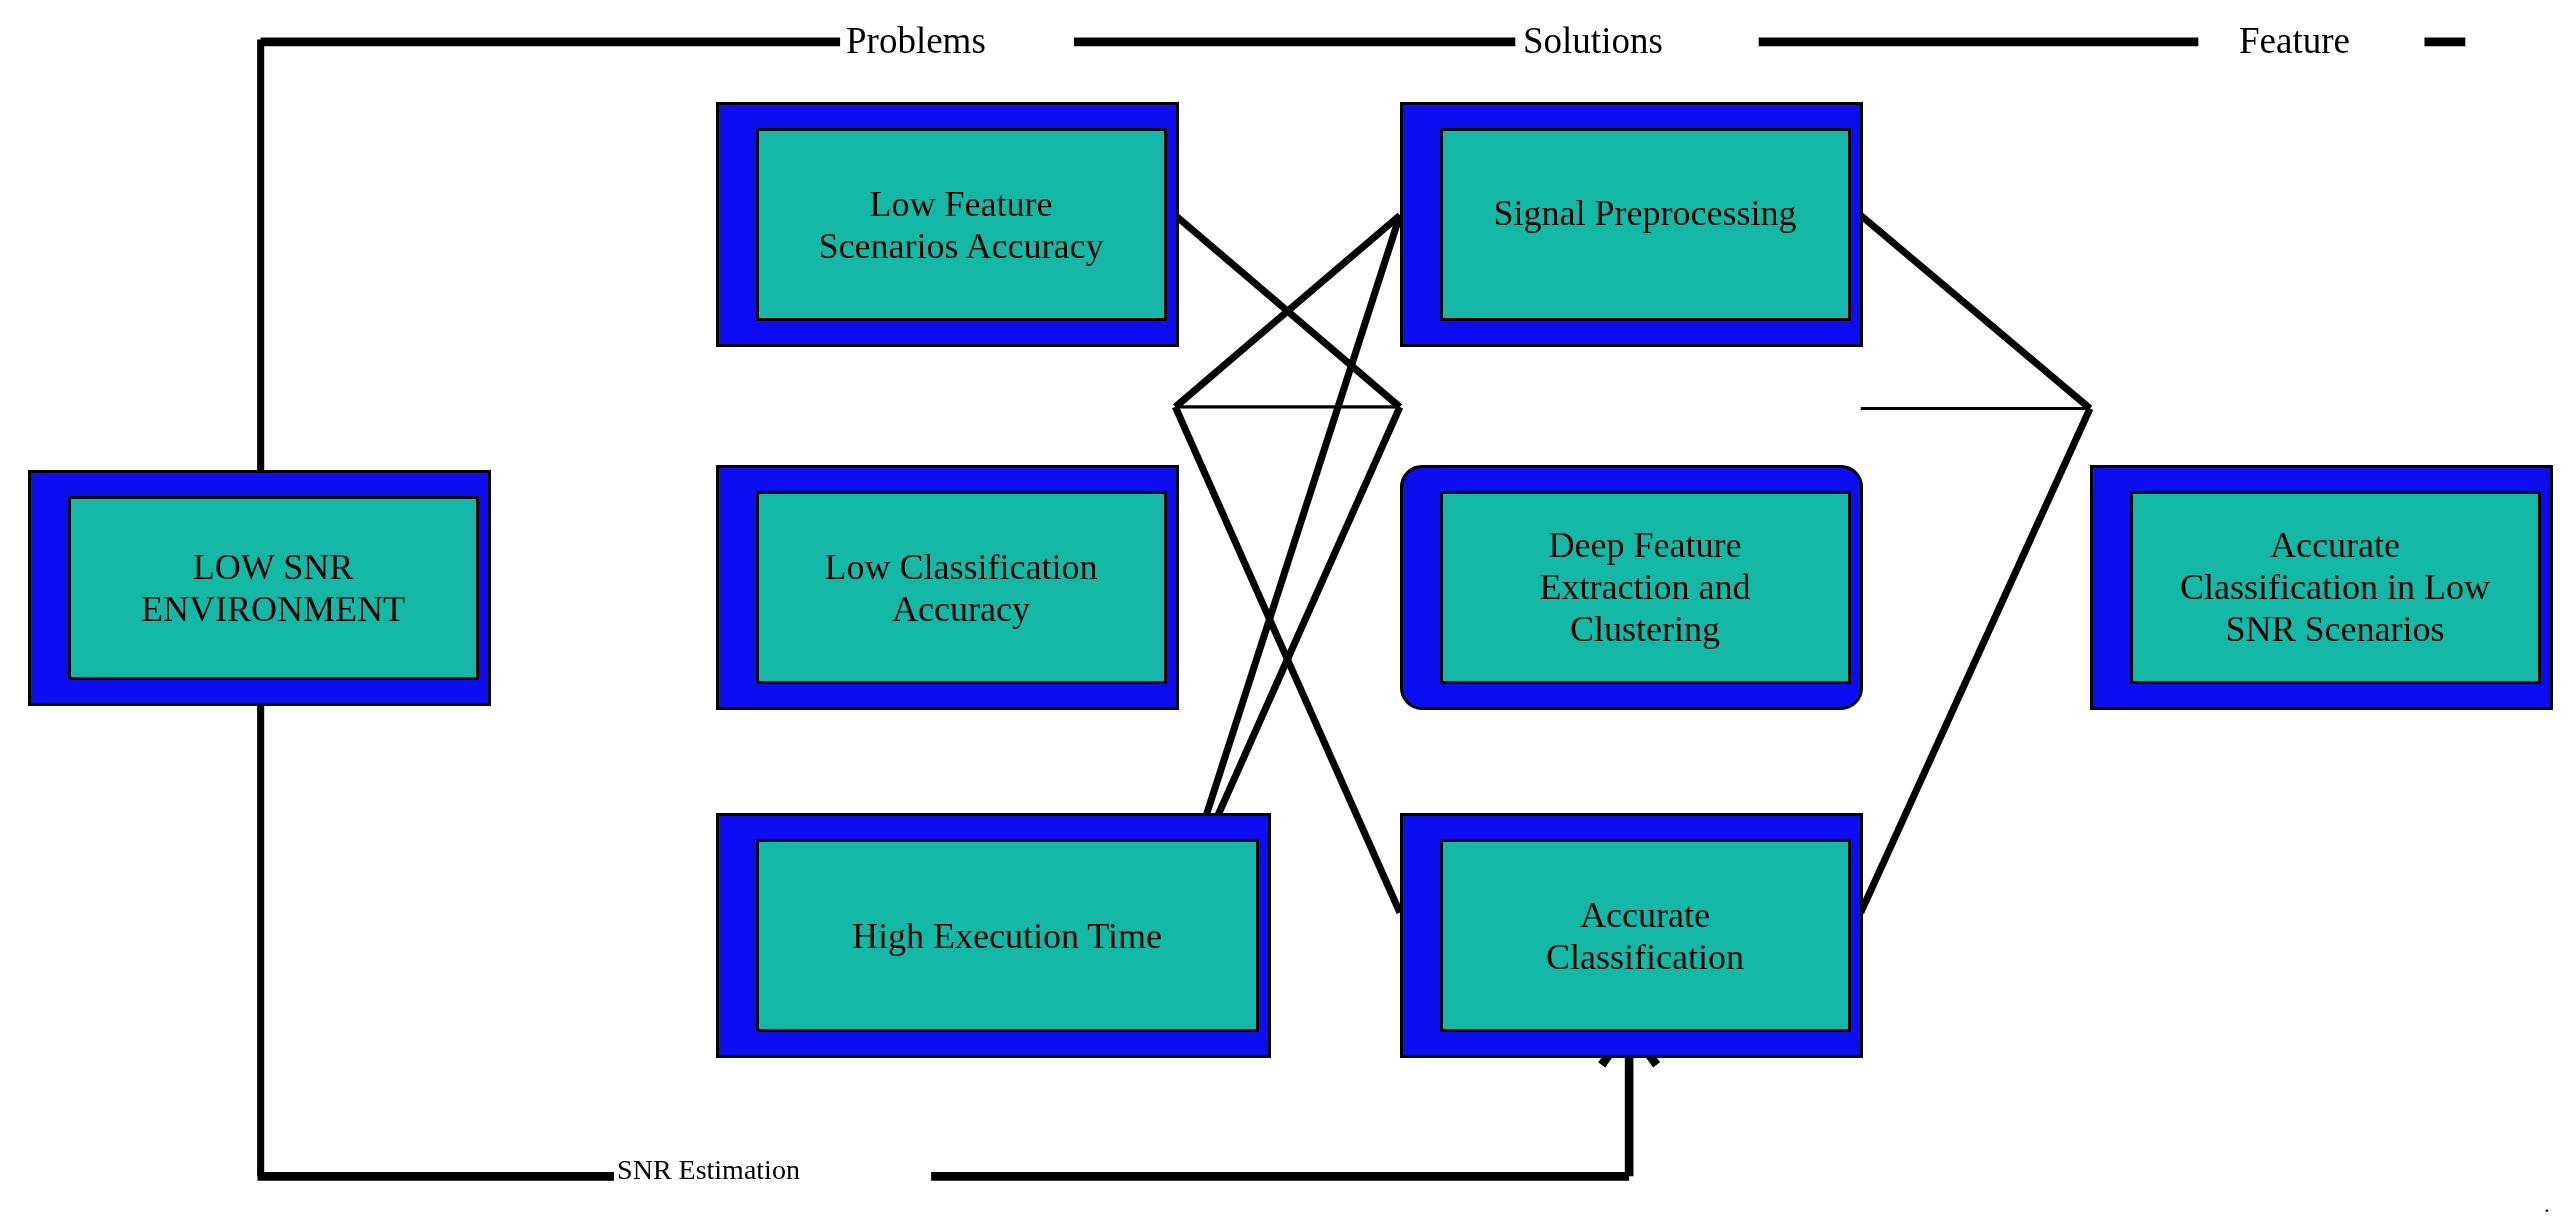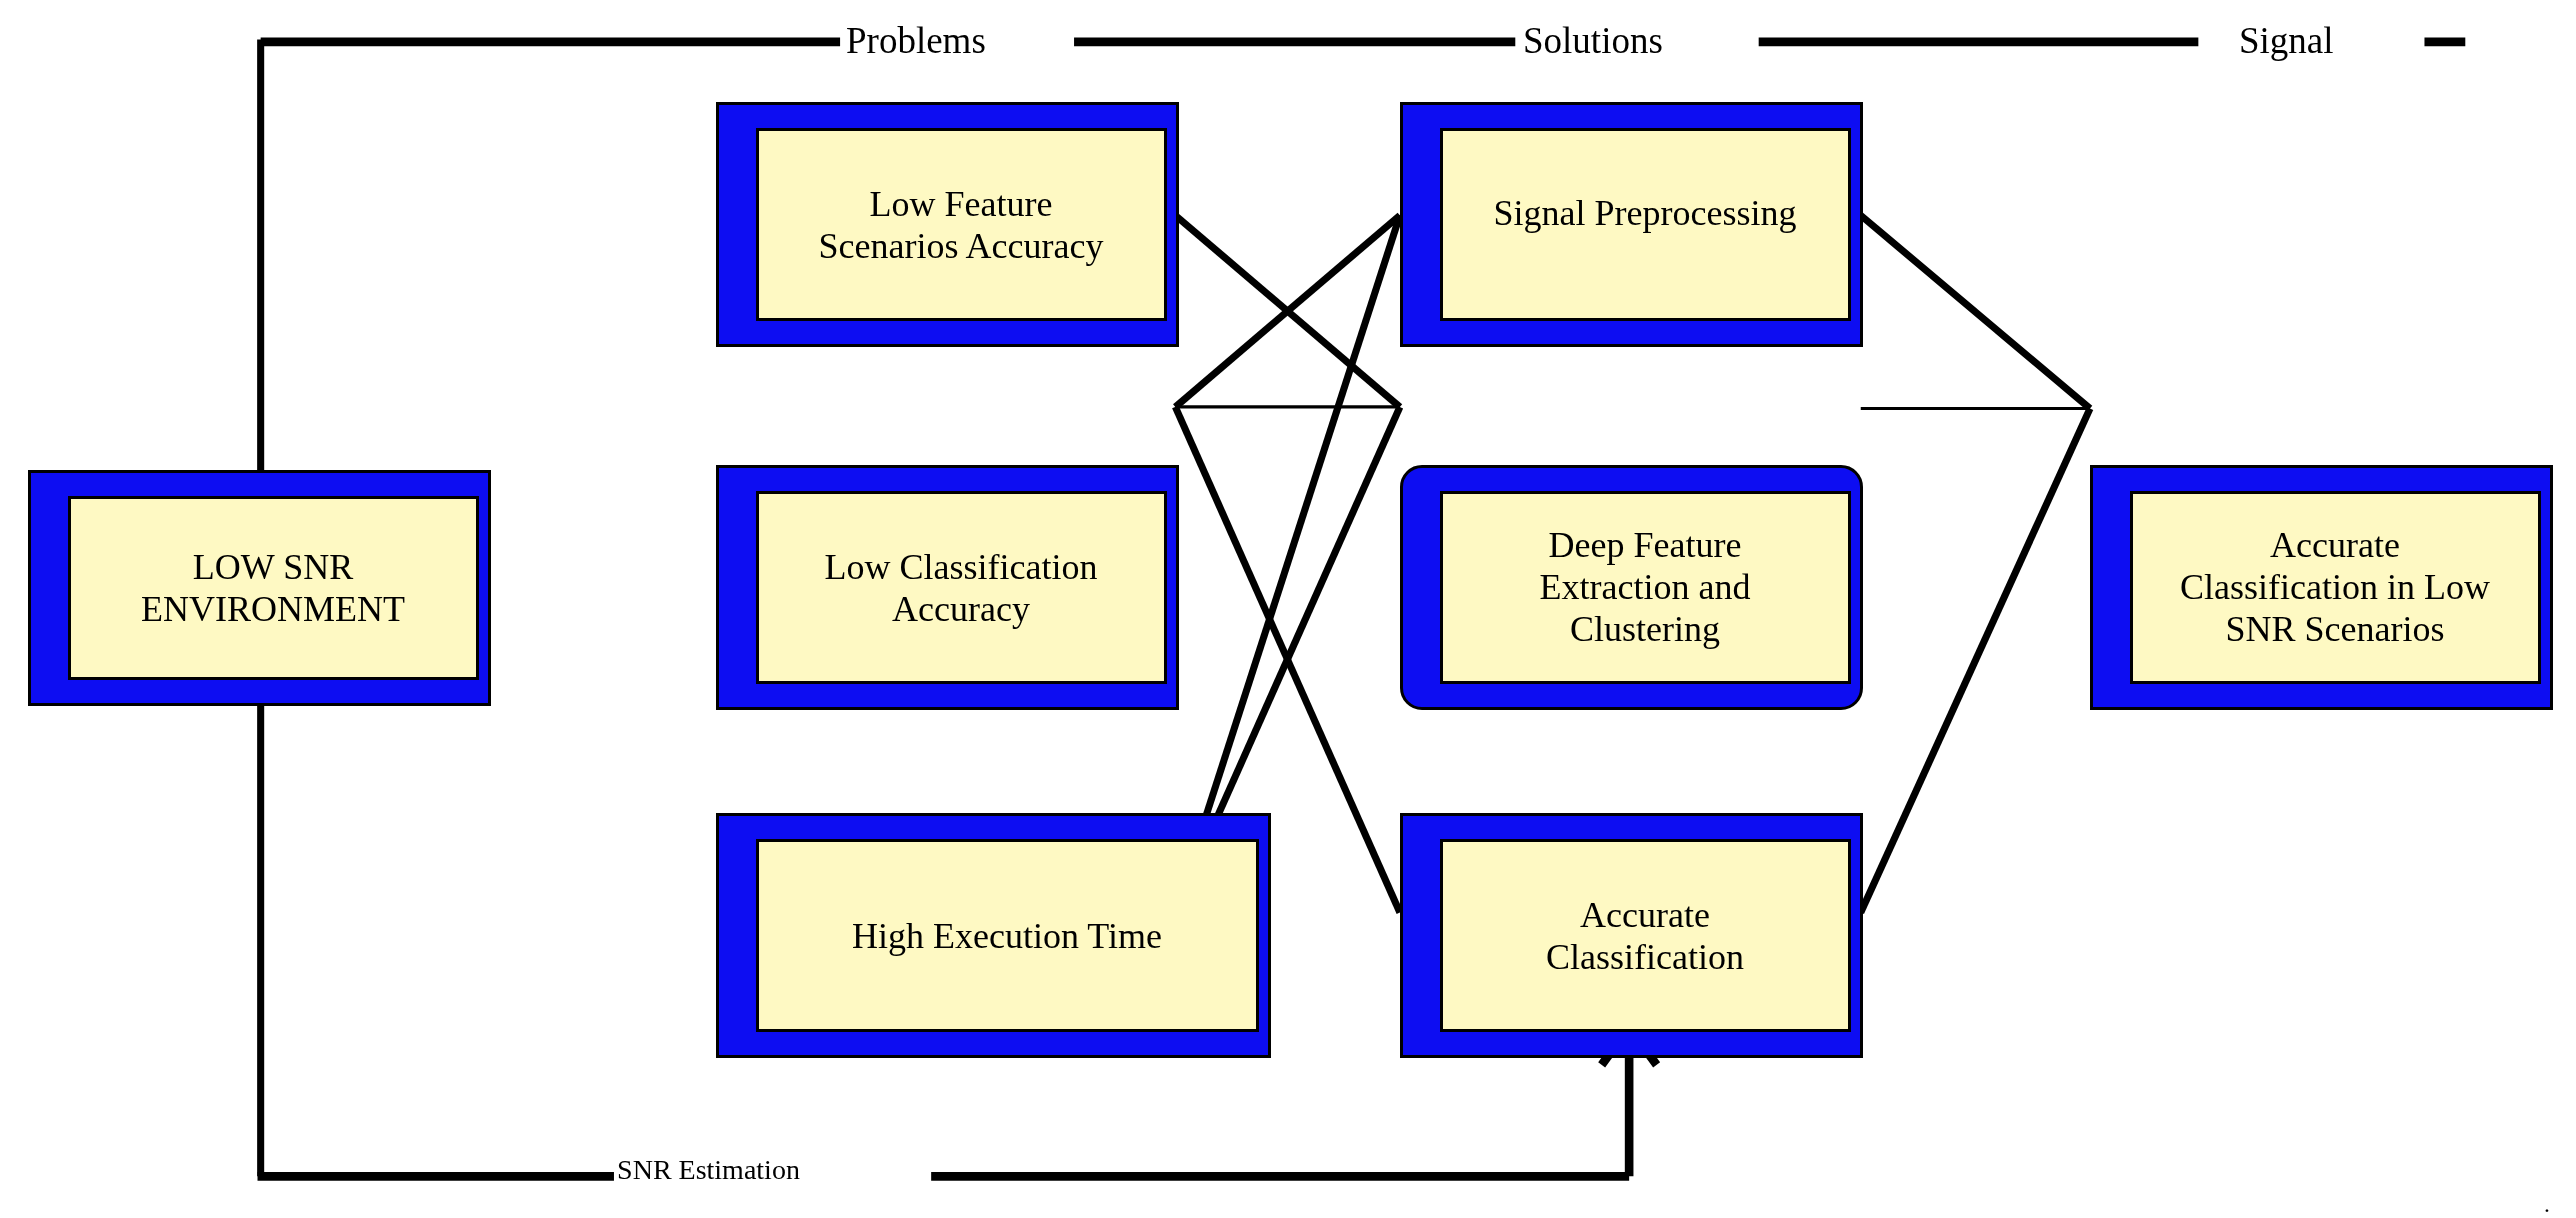--- a/index.html
+++ b/index.html
@@ -38,21 +38,21 @@
     position: absolute;
     box-sizing: border-box;
     background: #0d0df2;
     border: 3.9px solid #000000;
     display: flex;
     align-items: center;
     justify-content: center;
   }
   .node-inner {
     box-sizing: border-box;
-    background: #fef9c3;
+    background: #14b8a6;
     border: 3.9px solid #000000;
     width: calc(100% - 46px);
     height: calc(100% - 46px);
     position: relative;
     display: flex;
     align-items: center;
     justify-content: center;
     margin-left: 27px;
   }
   .node-text {
@@ -117,21 +117,21 @@
 
       <line x1="2370" y1="274" x2="2662" y2="520" stroke-width="9"></line>
       <line x1="2370" y1="520" x2="2662" y2="520" stroke-width="4"></line>
       <line x1="2370" y1="1162" x2="2662" y2="520" stroke-width="9"></line>
 
     </g>
   </svg>
 
   <div class="hdr-label" style="left:846px; top:22px;">Problems</div>
   <div class="hdr-label" style="left:1523px; top:22px;">Solutions</div>
-  <div class="hdr-label" style="left:2239px; top:22px;">Signal</div>
+  <div class="hdr-label" style="left:2239px; top:22px;">Feature</div>
 
   <div class="node" style="left:28px; top:470px; width:463px; height:236px;">
     <div class="node-inner">
       <div class="node-text">
         <div>LOW SNR</div>
         <div>ENVIRONMENT</div>
       </div>
     </div>
   </div>
 

